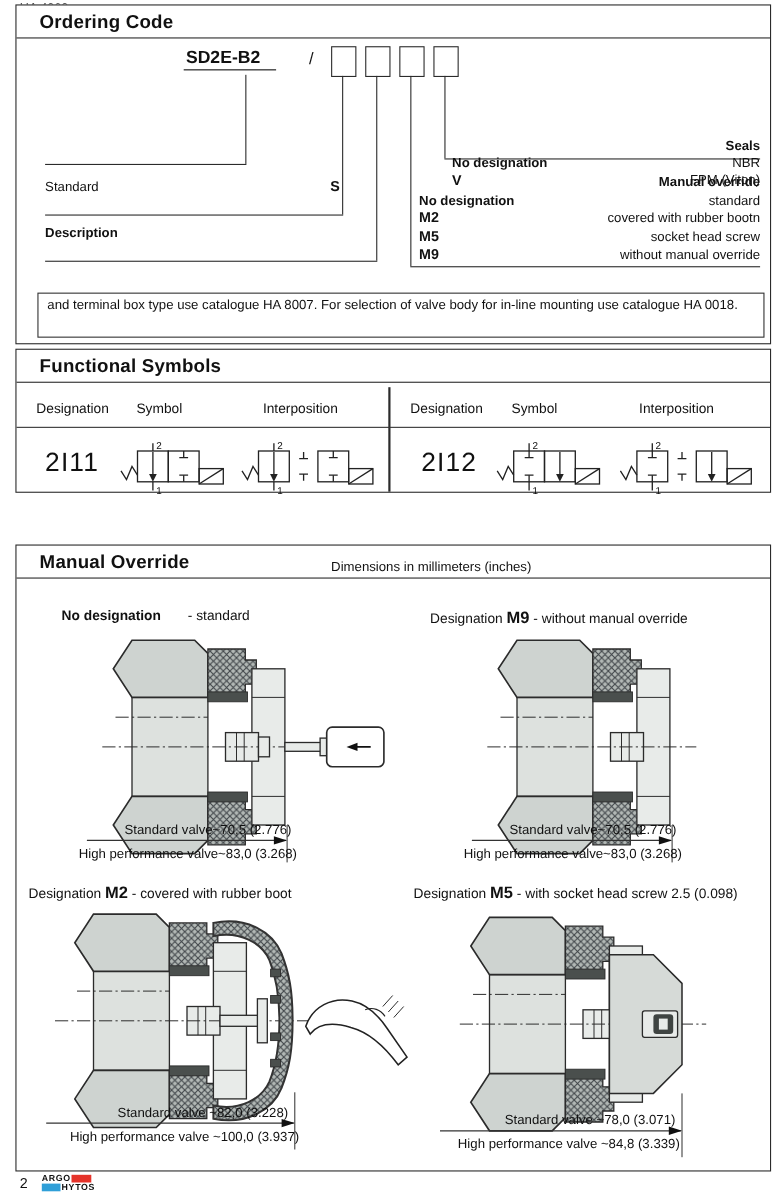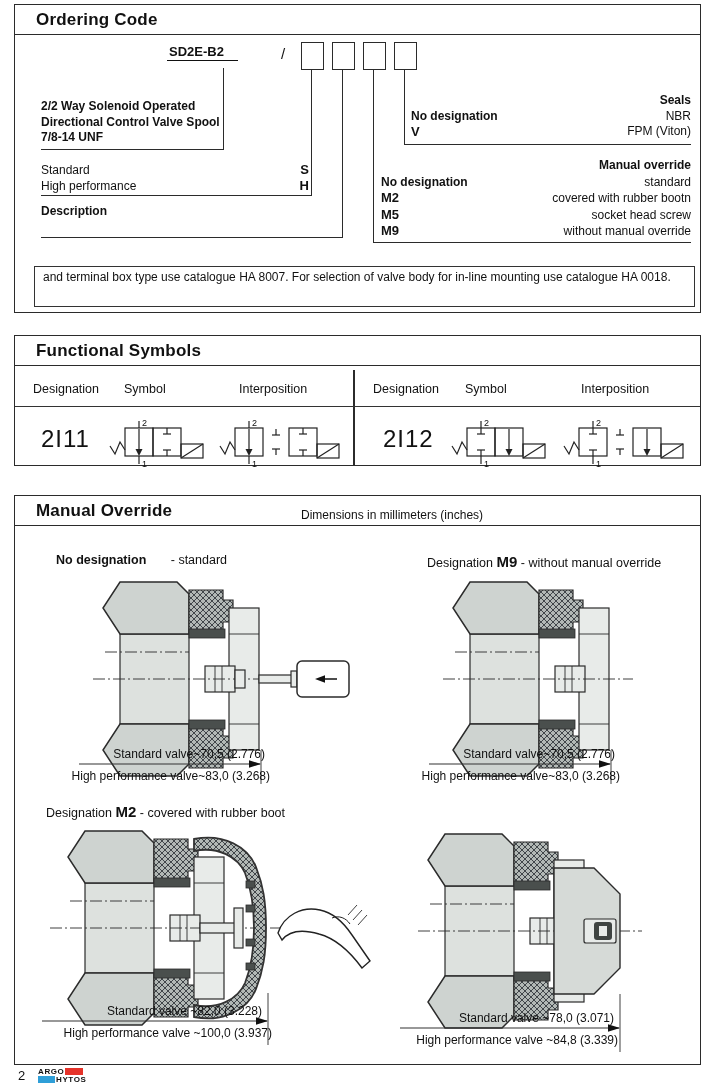--- a/index.html
+++ b/index.html
@@ -7,21 +7,21 @@
   .page{position:relative;width:705px;height:1089px;background:#fff;overflow:hidden;}
   .abs{position:absolute;}
   .sec{position:absolute;left:14px;width:685px;border:1.6px solid #2b2b2b;background:#fff;}
   .sec-head{position:relative;border-bottom:1.6px solid #2b2b2b;}
   .sec-title{font-size:17px;font-weight:bold;letter-spacing:0.2px;padding:5px 0 4px 21px;}
   .line-v{position:absolute;width:1px;background:#2b2b2b;}
   .line-h{position:absolute;height:1px;background:#2b2b2b;}
   .t12{font-size:12px;line-height:16px;}
   .b{font-weight:bold;}
   .doc-code{font-size:11.5px;}
-  .model{font-size:13px;font-weight:bold;border-bottom:1.6px solid #111;padding:0 14px 1px 2px;}
+  .model{font-size:16px;font-weight:bold;border-bottom:1.6px solid #111;padding:0 14px 1px 2px;}
   .slash{font-size:15px;}
   .codebox{position:absolute;width:21px;height:26px;border:1.3px solid #2b2b2b;background:#fff;}
   .flexrow{display:flex;justify-content:space-between;}
   .notebox{position:absolute;border:1px solid #333;font-size:12px;line-height:16.5px;padding:2px 8px;}
   .colhead{font-size:12.5px;}
   .desig{font-size:24px;letter-spacing:1px;}
   .vheading{font-size:12.5px;white-space:nowrap;}
   .vheading .code{font-size:15px;font-weight:bold;}
   svg text{font-family:"Liberation Sans", sans-serif;}
   .port{font-size:9px;fill:#111;}
@@ -91,41 +91,32 @@
     <span class="line-h" style="left:26px;top:144px;width:183px;"></span>
     <span class="line-v" style="left:296px;top:64px;height:126px;"></span>
     <span class="line-h" style="left:26px;top:190px;width:271px;"></span>
     <span class="line-v" style="left:327px;top:64px;height:168px;"></span>
     <span class="line-h" style="left:26px;top:232px;width:302px;"></span>
     <span class="line-v" style="left:358px;top:64px;height:173px;"></span>
     <span class="line-h" style="left:358px;top:237px;width:318px;"></span>
     <span class="line-v" style="left:389px;top:64px;height:75px;"></span>
     <span class="line-h" style="left:389px;top:139px;width:287px;"></span>
 
-    <div class="abs t12 b" style="left:26px;top:94px;line-height:15.5px;">
-      <div>2/2 Way Solenoid Operated</div>
-      <div>Directional Control Valve Spool</div>
-      <div>7/8-14 UNF</div>
-    </div>
 
     <div class="abs t12" style="left:26px;top:157px;width:268px;">
       <div class="flexrow">
         <span>Standard</span>
         <span class="b" style="font-size:13px;">S</span>
       </div>
-      <div class="flexrow">
-        <span>High performance</span>
-        <span class="b" style="font-size:13px;">H</span>
-      </div>
     </div>
 
     <div class="abs t12 b" style="left:26px;top:198px;">Description</div>
 
     <div class="abs t12" style="left:396px;top:88px;width:280px;line-height:15.5px;">
-      <div class="b" style="text-align:right;">Seals</div>
+      <div class="b" style="text-align:right;margin-top:32px;">Seals</div>
       <div class="flexrow">
         <span class="b">No designation</span>
         <span>NBR</span>
       </div>
       <div class="flexrow">
         <span class="b" style="font-size:13px;">V</span>
         <span>FPM (Viton)</span>
       </div>
     </div>
 
@@ -147,21 +138,21 @@
         <span class="b" style="font-size:13px;">M9</span>
         <span>without manual override</span>
       </div>
     </div>
 
     <div class="notebox" style="left:19px;top:261px;width:643px;height:35px;">
       <div>and terminal box type use catalogue HA 8007. For selection of valve body for in-line mounting use catalogue HA 0018.</div>
     </div>
   </div>
 
-  <div class="sec" style="top:335px;height:129px;">
+  <div class="sec" style="top:317px;height:129px;">
     <div class="sec-head">
       <div class="sec-title">Functional Symbols</div>
     </div>
 
     <span class="line-v" style="left:338px;top:34px;height:95px;width:1.5px;"></span>
     <span class="line-h" style="left:0;top:70px;width:685px;background:#333;"></span>
 
     <span class="abs colhead" style="left:18px;top:46px;">Designation</span>
     <span class="abs colhead" style="left:109px;top:46px;">Symbol</span>
     <span class="abs colhead" style="left:224px;top:46px;">Interposition</span>
@@ -264,21 +255,21 @@
   <div class="sec" style="top:495px;height:568px;">
     <div class="sec-head">
       <div class="sec-title">Manual Override</div>
       <span class="abs t12" style="left:286px;top:11px;">Dimensions in millimeters (inches)</span>
     </div>
 
     <div class="abs vheading" style="left:41px;top:57px;">
       <span class="b" style="font-size:12.5px;">No designation</span>
       <span style="margin-left:21px;">- standard</span>
     </div>
-    <div class="abs vheading" style="left:376px;top:57px;margin-left:36px;">
+    <div class="abs vheading" style="left:376px;top:57px;">
       <span>Designation</span>
       <span class="code">M9</span>
       <span>- without manual override</span>
     </div>
 
     <svg class="abs" style="left:50px;top:78px;" width="300" height="215" viewBox="0 0 300 215">
       <use href="#valvebase"></use>
       <line x1="28" y1="105" x2="262" y2="105" class="cline"></line>
       <rect x="170" y="96" width="10" height="18" class="steel3"></rect>
       <rect x="194" y="101" width="34" height="8" class="steel3"></rect>
@@ -296,24 +287,29 @@
     <svg class="abs" style="left:400px;top:78px;" width="290" height="215" viewBox="0 0 290 215">
       <use href="#valvebase"></use>
       <line x1="28" y1="105" x2="218" y2="105" class="cline"></line>
       <line x1="196" y1="176" x2="196" y2="210" class="thin"></line>
       <text class="dim" text-anchor="end" x="200" y="184">Standard valve~70,5 (2.776)</text>
       <line x1="14" y1="190" x2="195" y2="190" class="dimline"></line>
       <polygon points="196,190 184,186.2 184,193.8" fill="#111"></polygon>
       <text class="dim" text-anchor="end" x="205" y="206">High performance valve~83,0 (3.268)</text>
     </svg>
 
-    <div class="abs vheading" style="left:11px;top:307px;margin-left:20px;">
+    <div class="abs vheading" style="left:11px;top:307px;">
       <span>Designation</span>
       <span class="code">M2</span>
       <span>- covered with rubber boot</span>
+    </div>
+    <div class="abs vheading" style="left:361px;top:307px;">
+      <span>Designation</span>
+      <span class="code">M5</span>
+      <span>- with socket head screw 2.5 (0.098)</span>
     </div>
 
     <svg class="abs" style="left:15px;top:327px;" width="345" height="232" viewBox="0 0 345 232">
       <use href="#valvebase"></use>
       <line x1="20" y1="105" x2="250" y2="105" class="cline"></line>
       <rect x="170" y="100" width="36" height="10" class="steel3"></rect>
       <rect x="204" y="85" width="9" height="40" class="steel3"></rect>
       <path d="M164,16 C194,10 218,24 226,44 C233,62 236,78 236,105 C236,132 233,148 226,166 C218,186 194,200 164,194 L164,182 C188,187 208,176 215,160 C221,145 224,126 224,105 C224,84 221,65 215,50 C208,34 188,23 164,28 Z" fill="url(#xh)" stroke="#333" stroke-width="1.8"></path>
       <rect x="216" y="58" width="9" height="7" class="dark"></rect>
       <rect x="216" y="82" width="9" height="7" class="dark"></rect>

